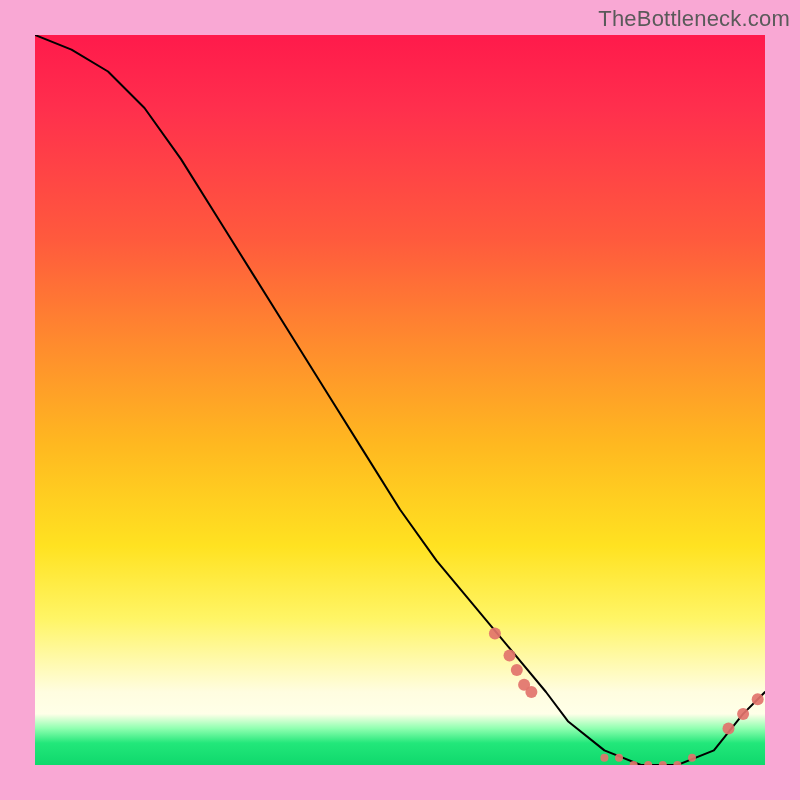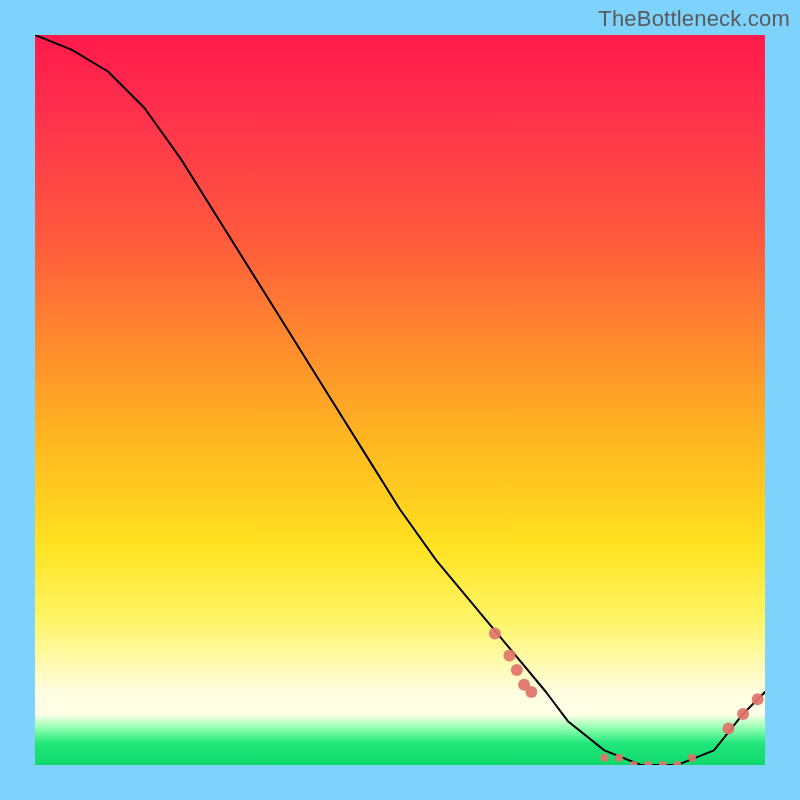--- a/index.html
+++ b/index.html
@@ -8,21 +8,21 @@
     width: 800px;
     height: 800px;
     background: #000;
     overflow: hidden;
     font-family: Arial, Helvetica, sans-serif;
   }
   .frame {
     position: relative;
     width: 800px;
     height: 800px;
-    background: #7dd3fc;
+    background: #f9a8d4;
   }
   .watermark {
     position: absolute;
     top: 6px;
     right: 10px;
     color: #5a5a5a;
     font-size: 22px;
     font-weight: 500;
     letter-spacing: 0.2px;
     z-index: 5;

